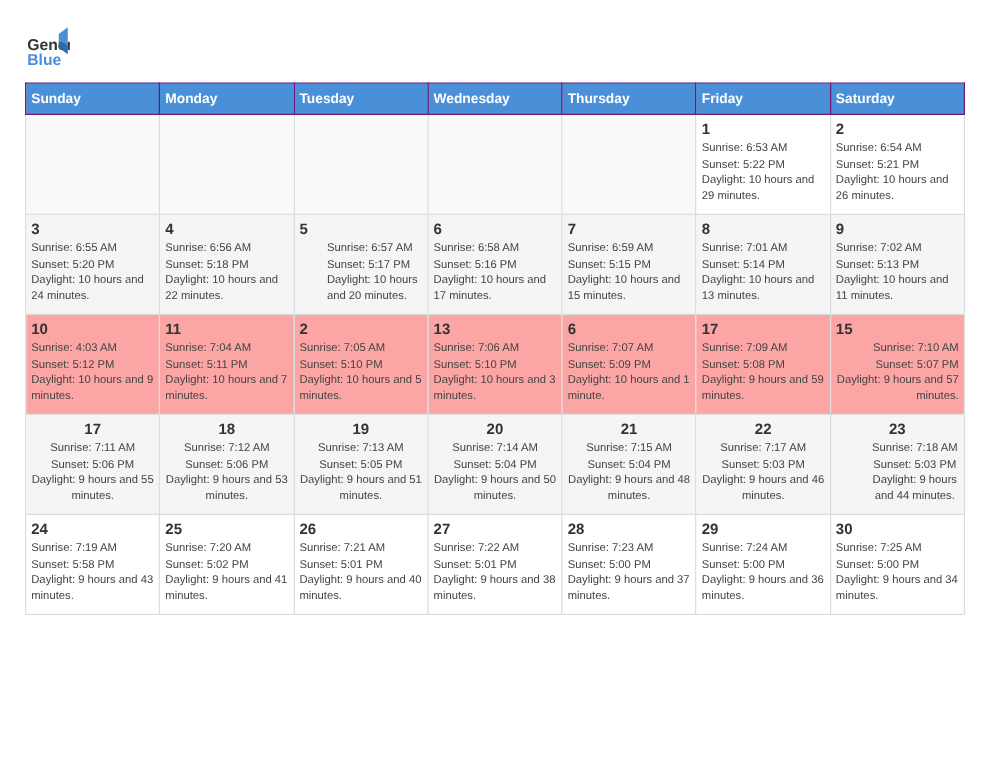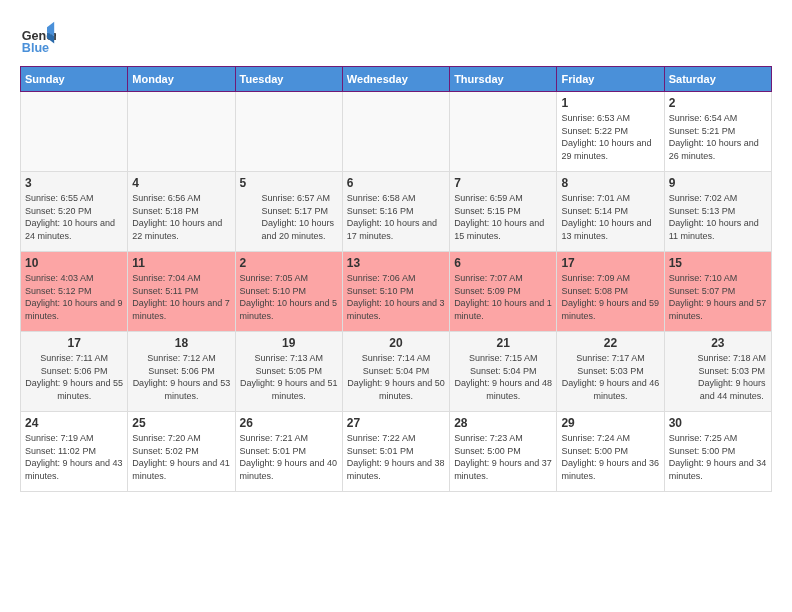--- a/index.html
+++ b/index.html
@@ -213,21 +213,21 @@
 Daylight: 10 hours and 1 minute.</div>
         </td>
         <td>
           <span class="day-number">17</span>
           <div class="day-info" style="white-space: pre-line;">Sunrise: 7:09 AM
 Sunset: 5:08 PM
 Daylight: 9 hours and 59 minutes.</div>
         </td>
         <td>
           <span class="day-number">15</span>
-          <div class="day-info" style="white-space: pre-line;">Sunrise: 7:10 AM
+          <div class="day-info" style="white-space: pre-line; text-align: right;">Sunrise: 7:10 AM
 Sunset: 5:07 PM
 Daylight: 9 hours and 57 minutes.</div>
         </td>
       </tr>
       <tr>
         <td>
           <span class="day-number">17</span>
           <div class="day-info" style="white-space: pre-line;">Sunrise: 7:11 AM
 Sunset: 5:06 PM
 Daylight: 9 hours and 55 minutes.</div>
@@ -266,21 +266,21 @@
           <span class="day-number">23</span>
           <div class="day-info" style="white-space: pre-line; margin-left: 28px;">Sunrise: 7:18 AM
 Sunset: 5:03 PM
 Daylight: 9 hours and 44 minutes.</div>
         </td>
       </tr>
       <tr>
         <td>
           <span class="day-number">24</span>
           <div class="day-info" style="white-space: pre-line;">Sunrise: 7:19 AM
-Sunset: 11:02 PM
+Sunset: 5:58 PM
 Daylight: 9 hours and 43 minutes.</div>
         </td>
         <td>
           <span class="day-number">25</span>
           <div class="day-info" style="white-space: pre-line;">Sunrise: 7:20 AM
 Sunset: 5:02 PM
 Daylight: 9 hours and 41 minutes.</div>
         </td>
         <td>
           <span class="day-number">26</span>

